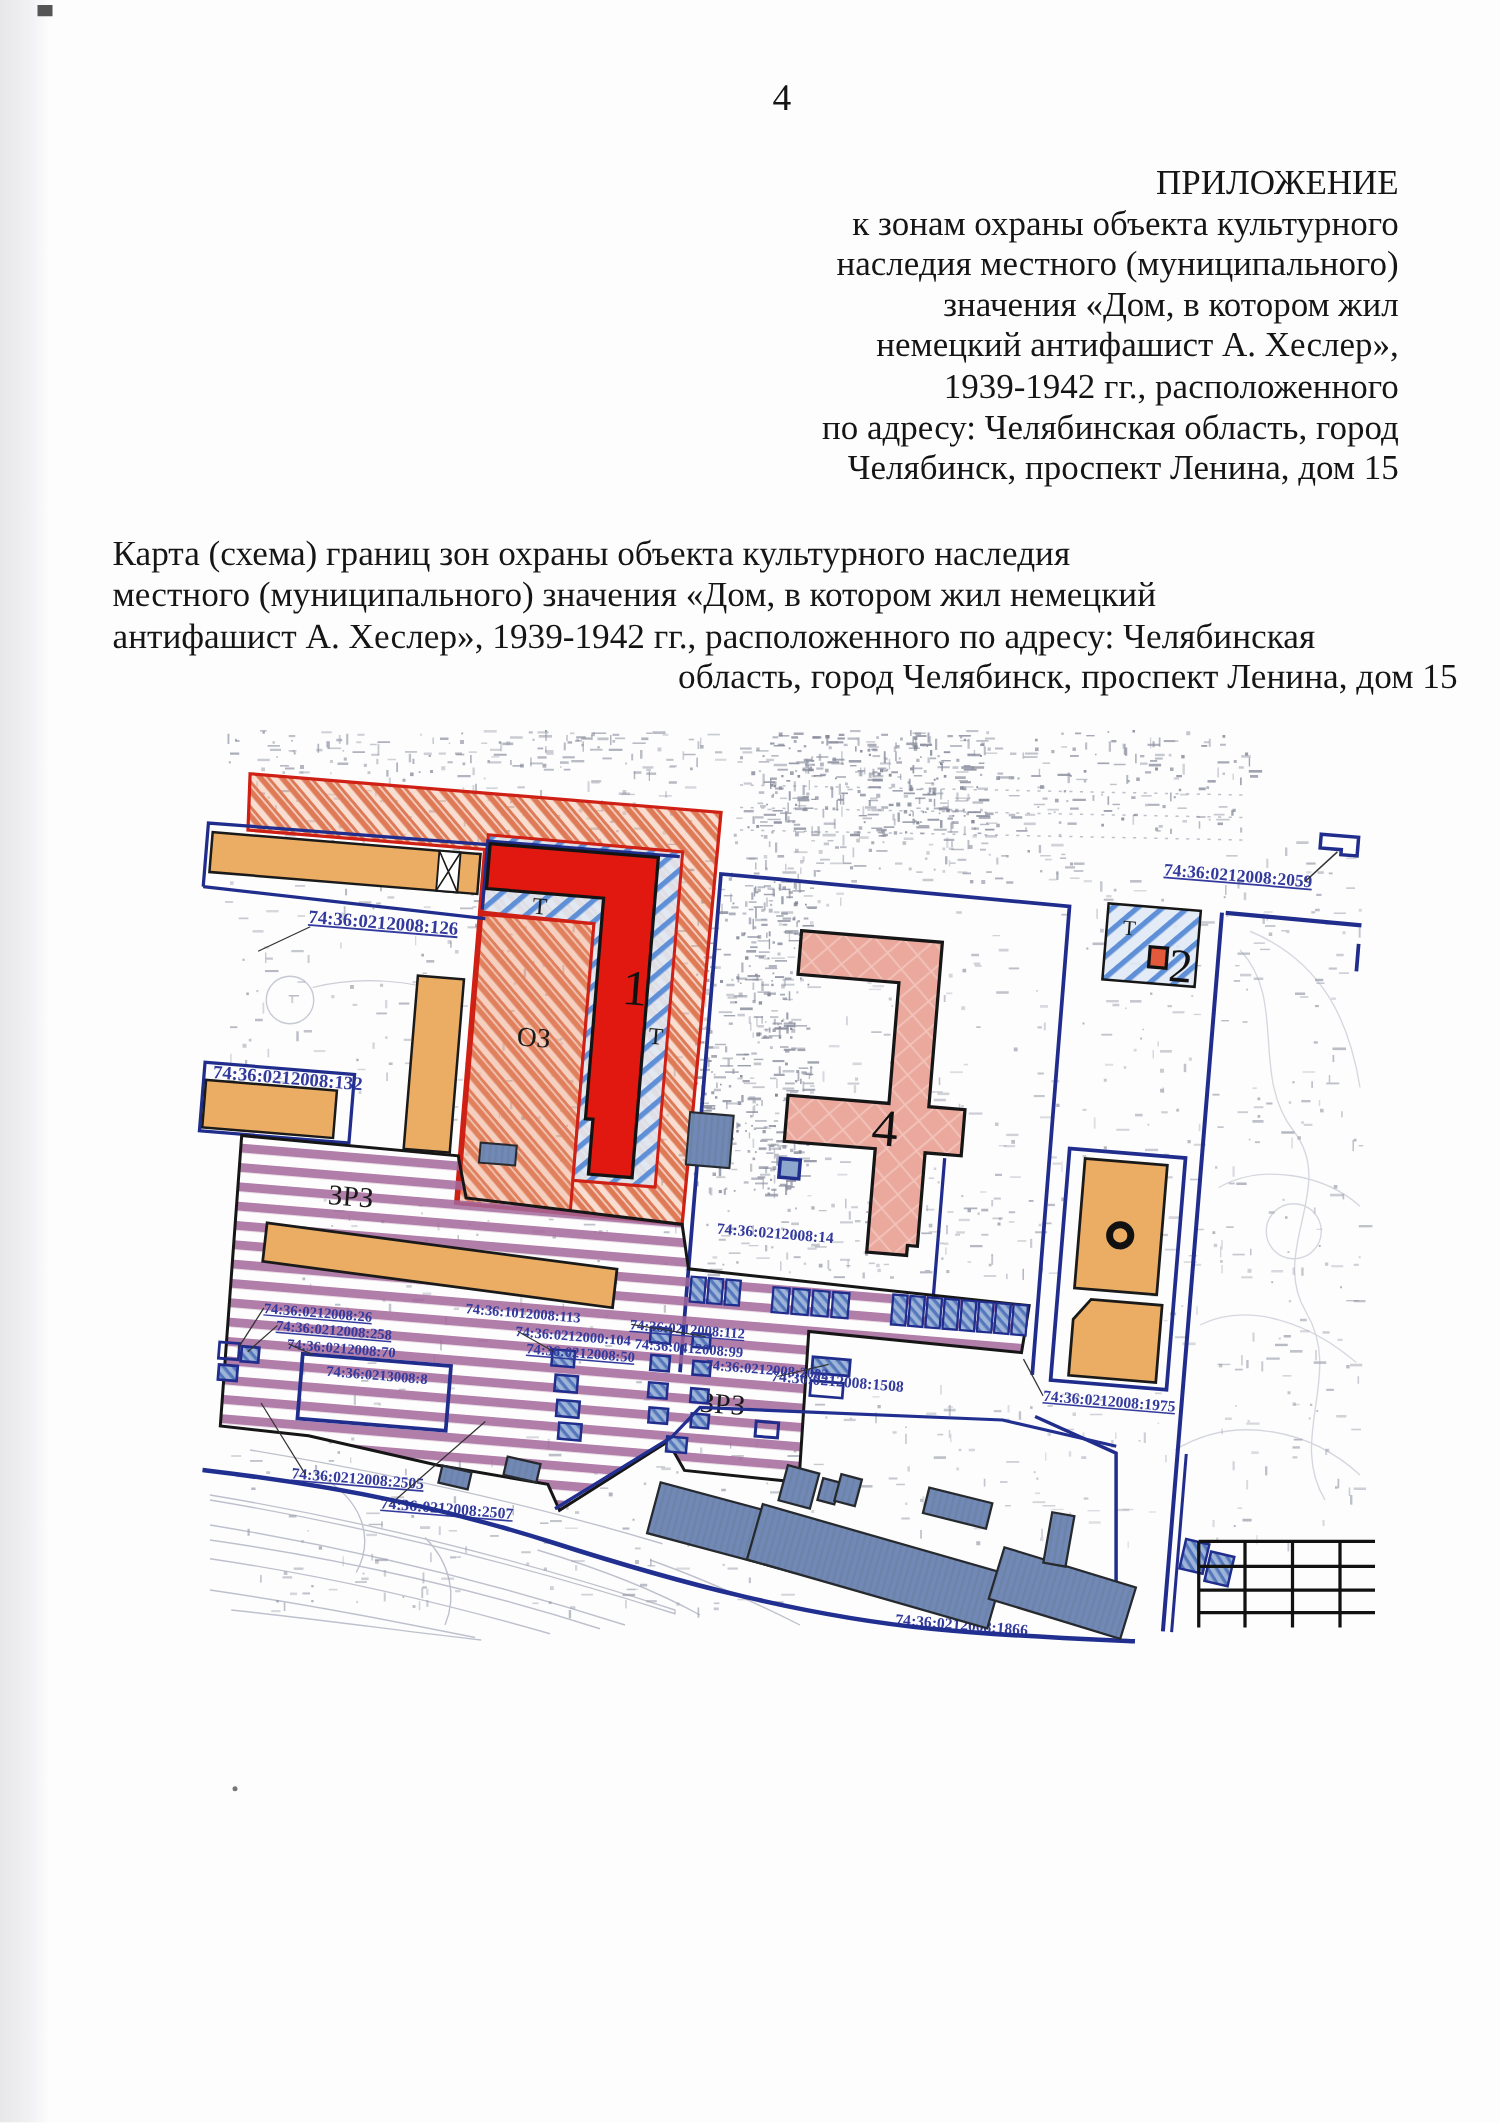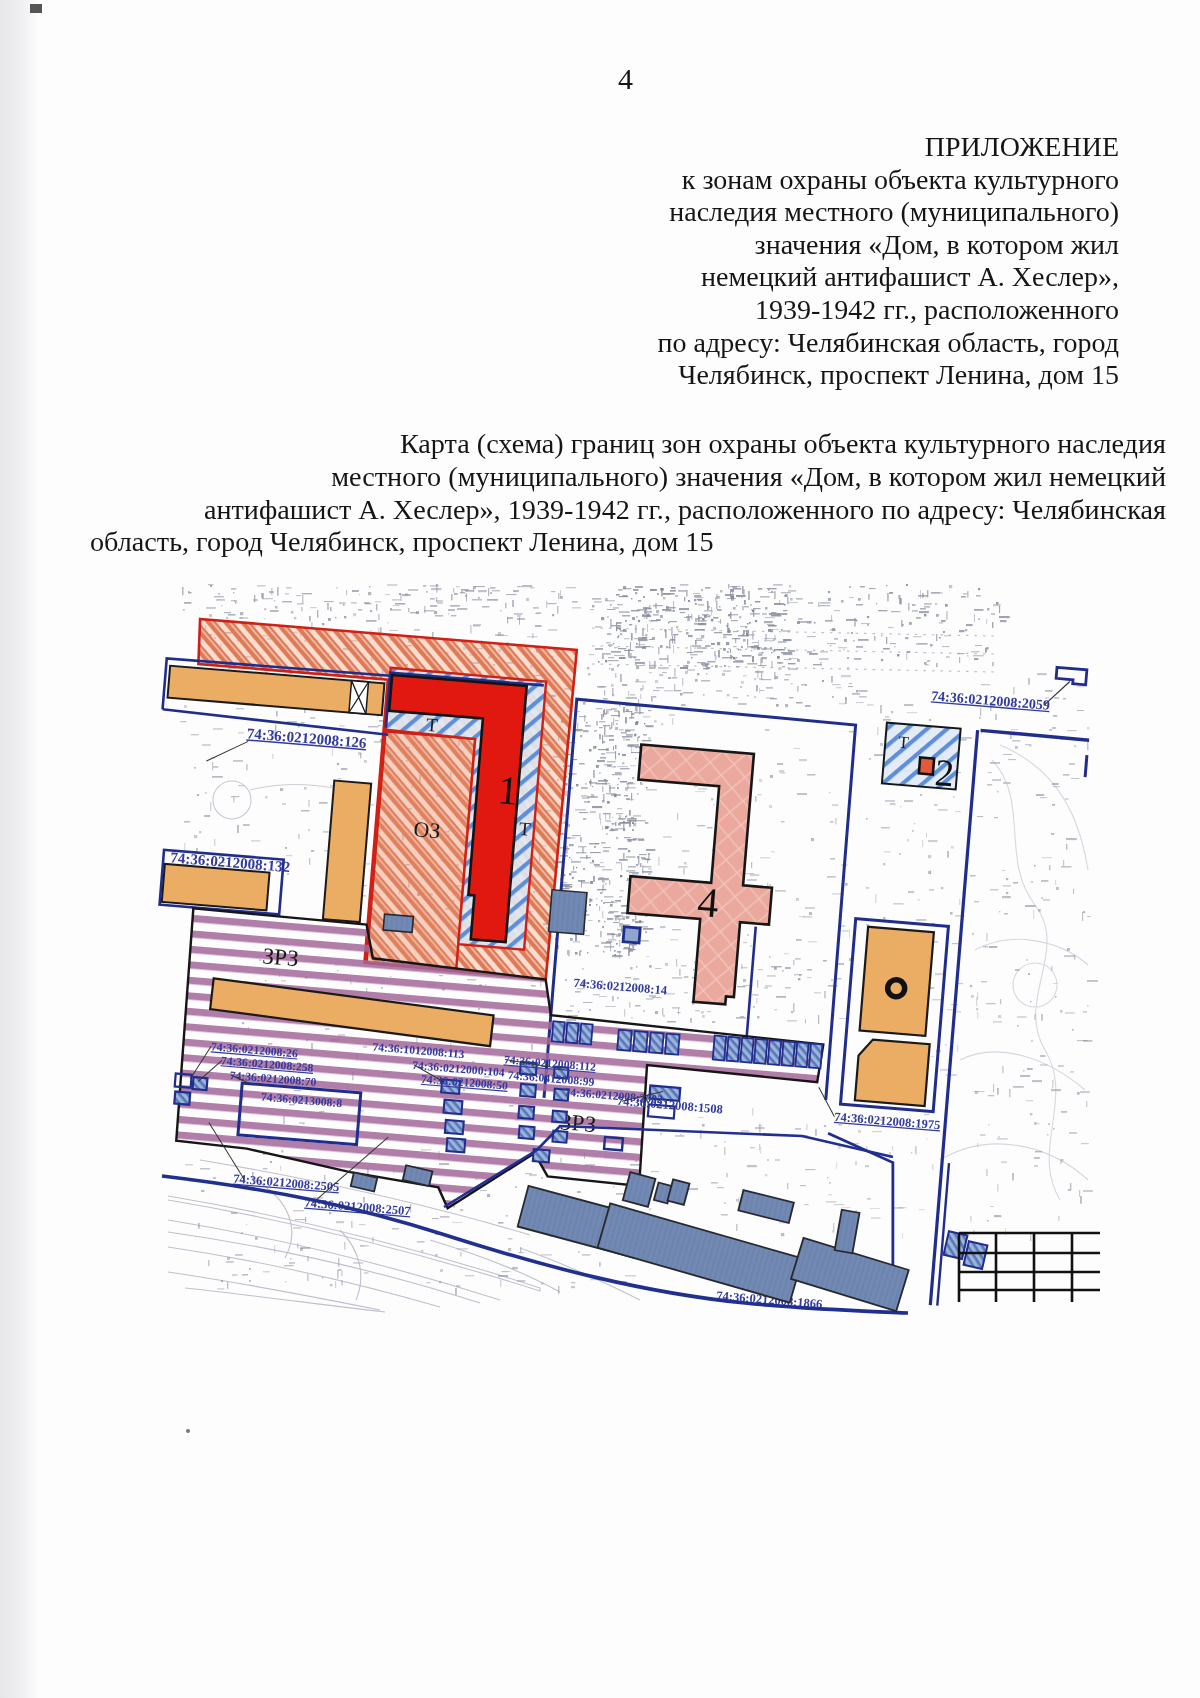--- a/index.html
+++ b/index.html
@@ -9,23 +9,23 @@
 <body>
 
 <div style="position:absolute;left:0;top:0;width:40px;height:1698px;background:linear-gradient(90deg,#e7e7ea 0%,#f0f0f3 55%,rgba(255,255,255,0) 100%);"></div>
 
 <div style="position:absolute;left:30px;top:4px;width:12px;height:9px;background:#555;"></div>
 
 <div class="tl" style="left:618px;top:62px;font-size:30px;">4</div>
 
 <div class="tl" style="left:559px;top:131px;width:560px;text-align:right;font-size:28px;line-height:32.6px;white-space:normal;">ПРИЛОЖЕНИЕ<br>к зонам охраны объекта культурного<br>наследия местного (муниципального)<br>значения «Дом, в котором жил<br>немецкий антифашист А. Хеслер»,<br>1939-1942 гг., расположенного<br>по адресу: Челябинская область, город<br>Челябинск, проспект Ленина, дом 15</div>
 
-<div class="tl" style="left:90px;top:427px;width:1076px;text-align:right;font-size:28.2px;line-height:33px;white-space:normal;">Карта (схема) границ зон охраны объекта культурного наследия<br>местного (муниципального) значения «Дом, в котором жил немецкий<br>антифашист А. Хеслер», 1939-1942 гг., расположенного по адресу: Челябинская</div>
-
-<div class="tl" style="left:90px;top:526px;width:1076px;text-align:left;font-size:28.2px;">область, город Челябинск, проспект Ленина, дом 15</div>
+<div class="tl" style="left:90px;top:427px;width:1076px;text-align:left;font-size:28.2px;line-height:33px;white-space:normal;">Карта (схема) границ зон охраны объекта культурного наследия<br>местного (муниципального) значения «Дом, в котором жил немецкий<br>антифашист А. Хеслер», 1939-1942 гг., расположенного по адресу: Челябинская</div>
+
+<div class="tl" style="left:90px;top:526px;width:1076px;text-align:right;font-size:28.2px;">область, город Челябинск, проспект Ленина, дом 15</div>
 
 <div style="position:absolute;left:186px;top:1429px;width:4px;height:4px;background:#777;border-radius:50%;"></div>
 <svg width="1200" height="1698" viewBox="0 0 1200 1698" style="position:absolute;left:0;top:0;">
 <defs>
 
 <pattern id="hz" width="13" height="13" patternUnits="userSpaceOnUse" patternTransform="rotate(45)">
   <rect x="0" y="0" width="13" height="13" fill="#ffffff" fill-opacity="0"></rect>
   <rect x="0" y="0" width="13" height="8.1" fill="#de7a56" fill-opacity="1"></rect>
   <rect x="0" y="2.6" width="13" height="0.9" fill="#ffffff"></rect>
 </pattern>

